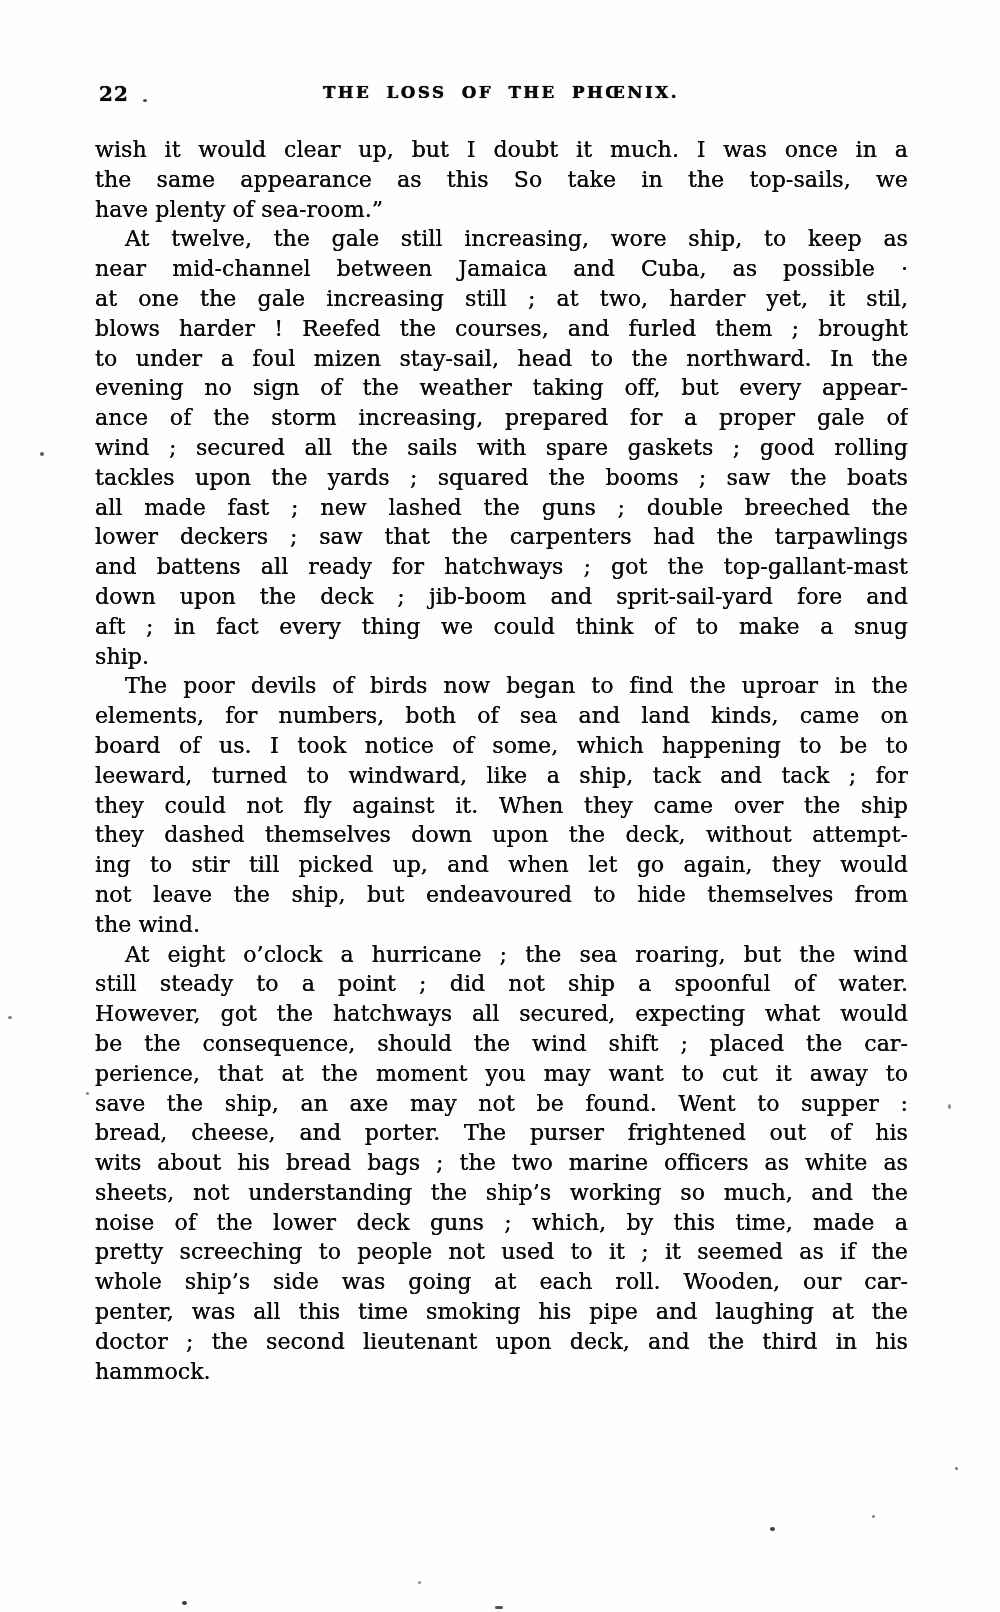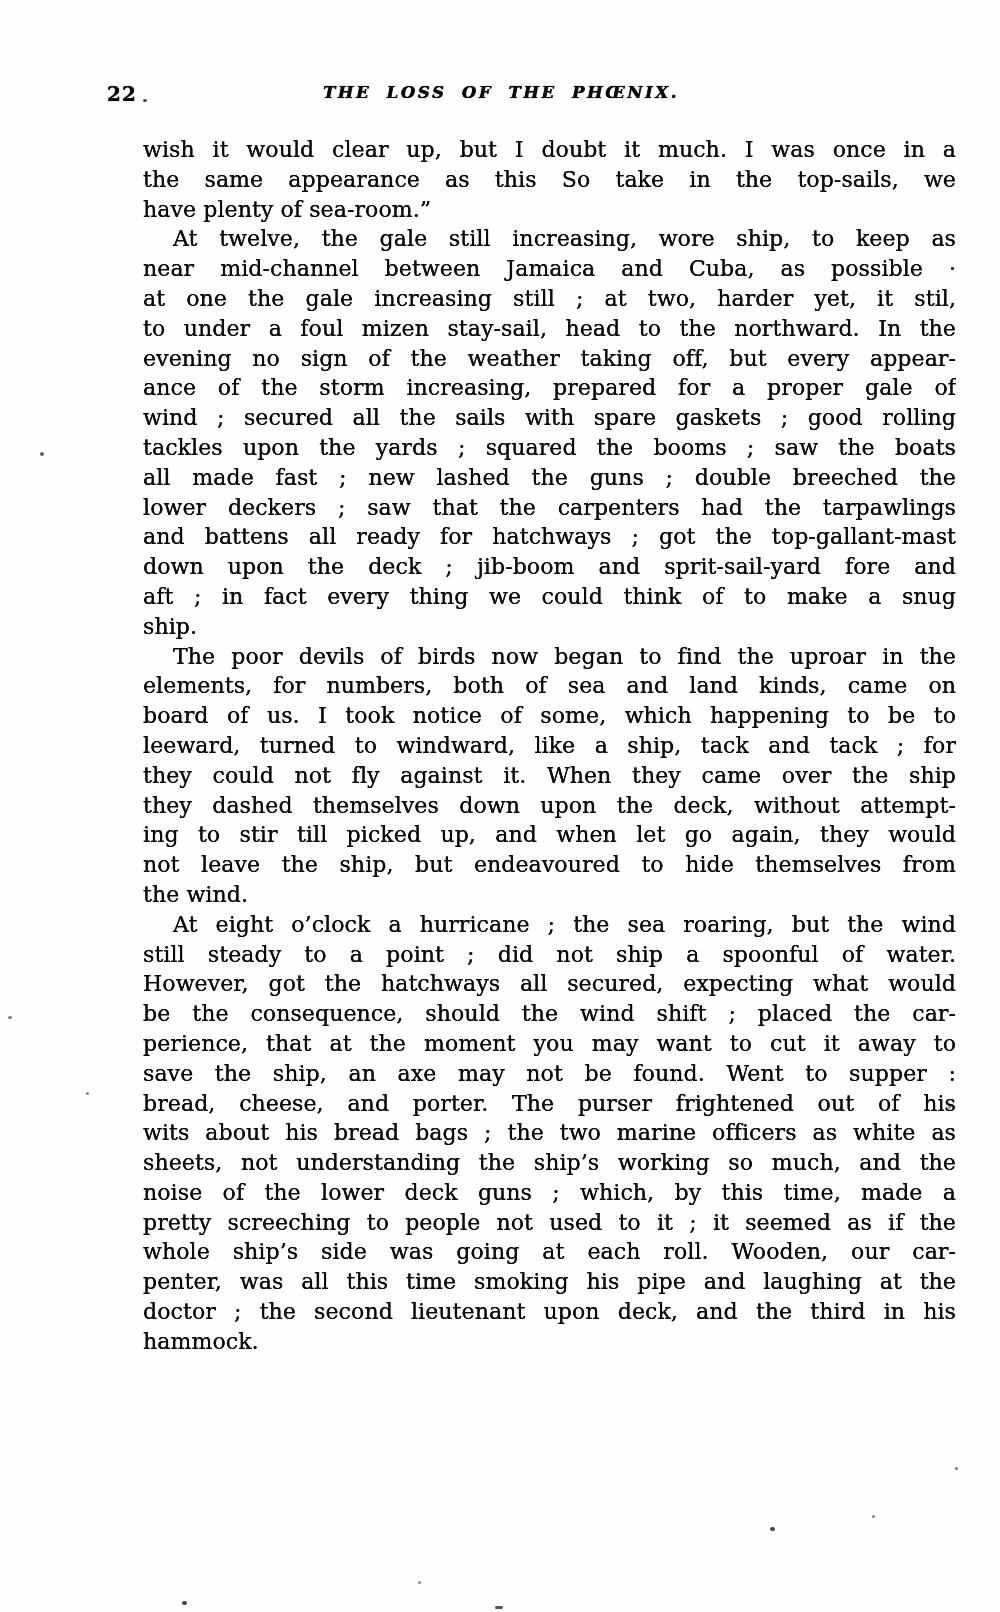--- a/index.html
+++ b/index.html
@@ -19,48 +19,46 @@
   
   .header {
     position: absolute;
     top: 82px;
     left: 95px;
     width: 812px;
     height: 26px;
   }
   .page-number {
     position: absolute;
-    left: 12px;
+    left: 4px;
     top: 0;
     font-size: 20px;
     font-weight: bold;
     letter-spacing: 1px;
     text-shadow: 0 0 0.8px #000;
   }
   .running-title {
     position: absolute;
     left: 0;
     right: 0;
     top: 1px;
     text-align: center;
     font-size: 16.5px;
     font-weight: bold;
     letter-spacing: 2.6px;
     word-spacing: 7px;
     text-shadow: 0 0 0.9px #000, 0.4px 0.4px 0 rgba(0,0,0,0.65);
     white-space: nowrap;
-    font-style: italic;
   }
   
   .textblock {
     position: absolute;
     top: 135px;
     left: 95px;
     width: 813px;
-    margin-left: 48px;
   }
   .para { margin: 0; padding: 0; }
   .line {
     font-size: 22px;
     line-height: 29.8px;
     height: 29.8px;
     text-align: justify;
     text-align-last: justify;
     letter-spacing: 0.1px;
     white-space: normal;
@@ -94,20 +92,21 @@
   <div class="textblock" id="textblock">
       <div class="para">
         <div class="line">wish it would clear up, but I doubt it much.  I was once in a</div>
         <div class="line">the same appearance as this   So take in the top-sails, we</div>
         <div class="line last">have plenty of sea-room.”</div>
       </div>
       <div class="para indent">
         <div class="line">At twelve, the gale still increasing, wore ship, to keep as</div>
         <div class="line">near mid-channel between Jamaica and Cuba, as possible ·</div>
         <div class="line">at one the gale increasing still ; at two, harder yet, it stil,</div>
+        <div class="line">blows harder !   Reefed the courses, and furled them ; brought</div>
         <div class="line">to under a foul mizen stay-sail, head to the northward.   In the</div>
         <div class="line">evening no sign of the weather taking off, but every appear-</div>
         <div class="line">ance of the storm increasing, prepared for a proper gale of</div>
         <div class="line">wind ; secured all the sails with spare gaskets ; good rolling</div>
         <div class="line">tackles upon the yards ; squared the booms ; saw the boats</div>
         <div class="line">all made fast ; new lashed the guns ; double breeched the</div>
         <div class="line">lower deckers ; saw that the carpenters had the tarpawlings</div>
         <div class="line">and battens all ready for hatchways ; got the top-gallant-mast</div>
         <div class="line">down upon the deck ; jib-boom and sprit-sail-yard fore and</div>
         <div class="line">aft ; in fact every thing we could think of to make a snug</div>

